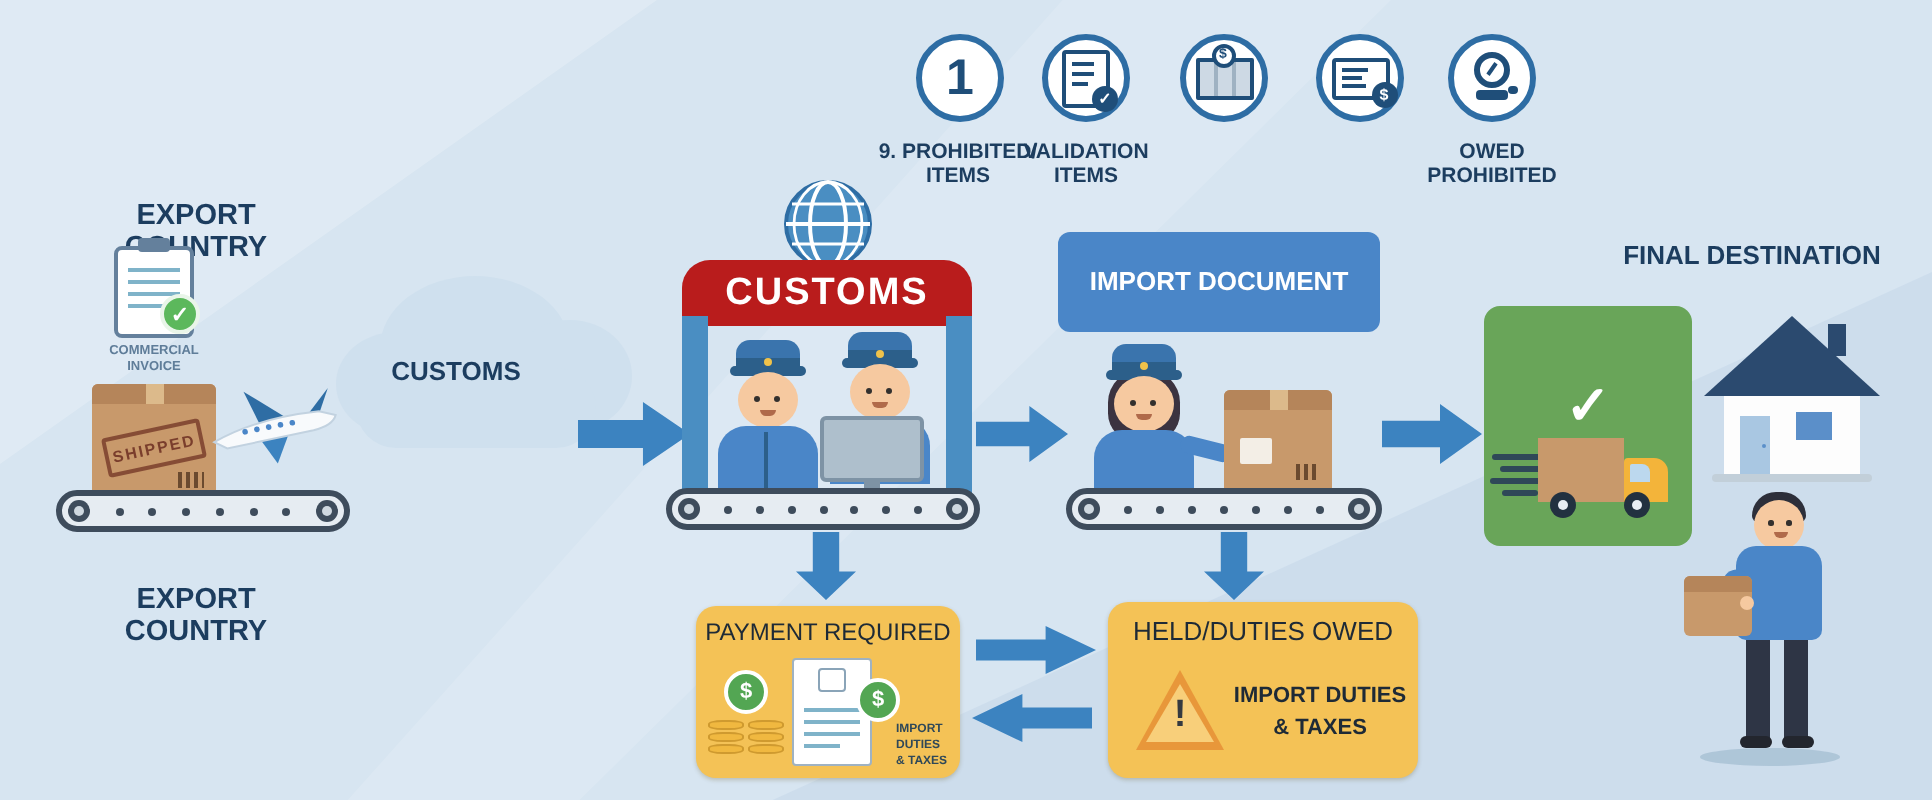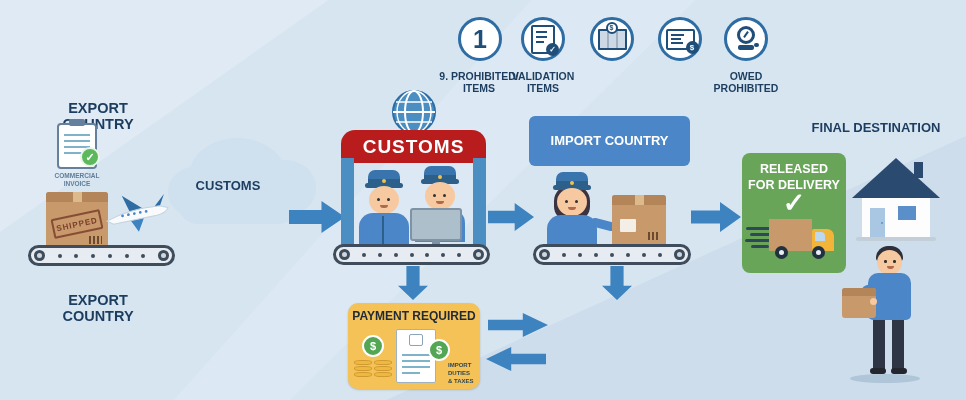--- a/index.html
+++ b/index.html
@@ -20,21 +20,21 @@
   
   .conveyor{background:#e6ecf2;border:3px solid #3e4c5c;border-radius:12px;box-sizing:border-box;
     display:flex;align-items:center;justify-content:space-between;padding:0 3px}
   .roller{width:11px;height:11px;border-radius:50%;background:#3e4c5c;position:relative;flex:0 0 auto}
   .roller::after{content:"";position:absolute;inset:3px;background:#cfd8e0;border-radius:50%}
   .dot{width:4px;height:4px;border-radius:50%;background:#3e4c5c;flex:0 0 auto}
   
   .panel-blue{background:#4a86c8;border-radius:6px;color:#fff;font-weight:bold;text-align:center}
   .panel-green{background:#69a559;border-radius:8px;color:#fff;font-weight:bold;text-align:center}
   .panel-yellow{background:#f4c256;border-radius:10px;box-shadow:0 1px 2px rgba(90,70,10,.25)}
-  .yellow-title{position:absolute;left:0;right:0;text-align:center;font-weight:bold;color:#1e2a36}
+  .yellow-title{position:absolute;left:0;right:0;text-align:center;font-weight:normal;color:#1e2a36}
   
   .cbox{background:#c8996b;border-radius:3px;position:absolute}
   .cbox .flap{position:absolute;left:0;right:0;top:0;height:10px;background:#b5855a;border-radius:3px 3px 0 0}
   .cbox .tape{position:absolute;top:0;left:50%;width:9px;height:10px;margin-left:-4px;background:#dcba8b}
   
   .officer{position:absolute;width:52px;height:76px}
   .o-hat-top{position:absolute;left:10px;top:0;width:32px;height:11px;background:#3a74ad;border-radius:7px 7px 0 0}
   .o-hat-band{position:absolute;left:10px;top:9px;width:32px;height:5px;background:#2c5f8a}
   .o-badge{position:absolute;left:24px;top:9px;width:4px;height:4px;border-radius:50%;background:#f0c24a}
   .o-brim{position:absolute;left:7px;top:13px;width:38px;height:5px;background:#2c5f8a;border-radius:3px}
@@ -217,21 +217,21 @@
     <span class="dot"></span>
       <span class="dot"></span>
       <span class="dot"></span>
       <span class="dot"></span>
       <span class="roller"></span>
   </div>
 
   <div class="abs arr arr-r" style="left:488px;top:203px;width:46px;height:28px"></div>
 
   <div class="abs panel-blue" style="left:529px;top:116px;width:161px;height:50px;display:flex;flex-direction:column;align-items:center;justify-content:center;font-size:13px;line-height:1.35">
-    <span>IMPORT COUNTRY</span>
+    <span>IMPORT DOCUMENT</span>
   </div>
 
   <div class="officer" style="left:546px;top:172px">
     <span class="o-hair"></span>
     <span class="o-hat-top"></span>
       <span class="o-hat-band"></span>
       <span class="o-badge"></span>
       <span class="o-brim"></span>
     <span class="o-head">
         <span class="o-eye" style="left:8px"></span>
@@ -260,24 +260,20 @@
       <span class="dot"></span>
       <span class="roller"></span>
   </div>
 
   <div class="abs arr arr-r" style="left:691px;top:202px;width:50px;height:30px"></div>
 
   <div class="abs arr arr-d" style="left:398px;top:266px;width:30px;height:34px"></div>
   <div class="abs arr arr-d" style="left:602px;top:266px;width:30px;height:34px"></div>
 
   <div class="abs panel-green" style="left:742px;top:153px;width:104px;height:120px">
-    <div style="position:absolute;left:0;right:0;top:8px;font-size:12.5px;line-height:1.3">
-      <span>RELEASED</span><br>
-      <span>FOR DELIVERY</span>
-    </div>
     <span style="position:absolute;left:0;right:0;top:34px;font-size:27px;font-weight:bold;color:#fff">✓</span>
     <span style="position:absolute;left:4px;top:74px;width:30px;height:3px;background:#2f4858;border-radius:2px"></span>
     <span style="position:absolute;left:8px;top:80px;width:24px;height:3px;background:#2f4858;border-radius:2px"></span>
     <span style="position:absolute;left:3px;top:86px;width:27px;height:3px;background:#2f4858;border-radius:2px"></span>
     <span style="position:absolute;left:9px;top:92px;width:18px;height:3px;background:#2f4858;border-radius:2px"></span>
     <span style="position:absolute;left:27px;top:66px;width:43px;height:32px;background:#c8996b"></span>
     <span style="position:absolute;left:70px;top:76px;width:22px;height:22px;background:#f3b43a;border-radius:2px 7px 0 0"></span>
     <span style="position:absolute;left:73px;top:79px;width:10px;height:9px;background:#bcd8ee;border-radius:1px 4px 0 0"></span>
     <span style="position:absolute;left:33px;top:93px;width:13px;height:13px;background:#223140;border-radius:50%"></span>
     <span style="position:absolute;left:70px;top:93px;width:13px;height:13px;background:#223140;border-radius:50%"></span>
@@ -334,14 +330,25 @@
     </span>
     <span class="dollar-badge" style="position:absolute;left:80px;top:36px;width:22px;height:22px;font-size:11px">$</span>
     <div class="abs" style="left:100px;top:58px;width:30px;font-size:6px;font-weight:bold;color:#2f4858;text-align:left;line-height:1.35">
       <span>IMPORT DUTIES</span><br><span>&amp; TAXES</span>
     </div>
   </div>
 
   <div class="abs arr arr-r" style="left:488px;top:313px;width:60px;height:24px"></div>
   <div class="abs arr arr-l" style="left:486px;top:347px;width:60px;height:24px"></div>
 
+  <div class="abs panel-yellow" style="left:554px;top:301px;width:155px;height:88px">
+    <div class="yellow-title" style="top:7px;font-size:13px">HELD/DUTIES OWED</div>
+    <span style="position:absolute;left:14px;top:34px;width:44px;height:40px;display:block">
+      <span style="position:absolute;inset:0;background:#e8973a;clip-path:polygon(50% 0,100% 100%,0 100%)"></span>
+      <span style="position:absolute;left:5px;top:7px;right:5px;bottom:4px;background:#f8cf7a;clip-path:polygon(50% 0,100% 100%,0 100%)"></span>
+      <span style="position:absolute;left:0;right:0;top:12px;text-align:center;font-size:19px;font-weight:bold;color:#353a40">!</span>
+    </span>
+    <div class="abs" style="left:62px;top:40px;width:88px;font-size:11px;font-weight:bold;color:#1e2a36;text-align:center;line-height:1.45">
+      <span>IMPORT DUTIES</span><br><span>&amp; TAXES</span>
+    </div>
+  </div>
 
 </div>
 
 </body></html>

